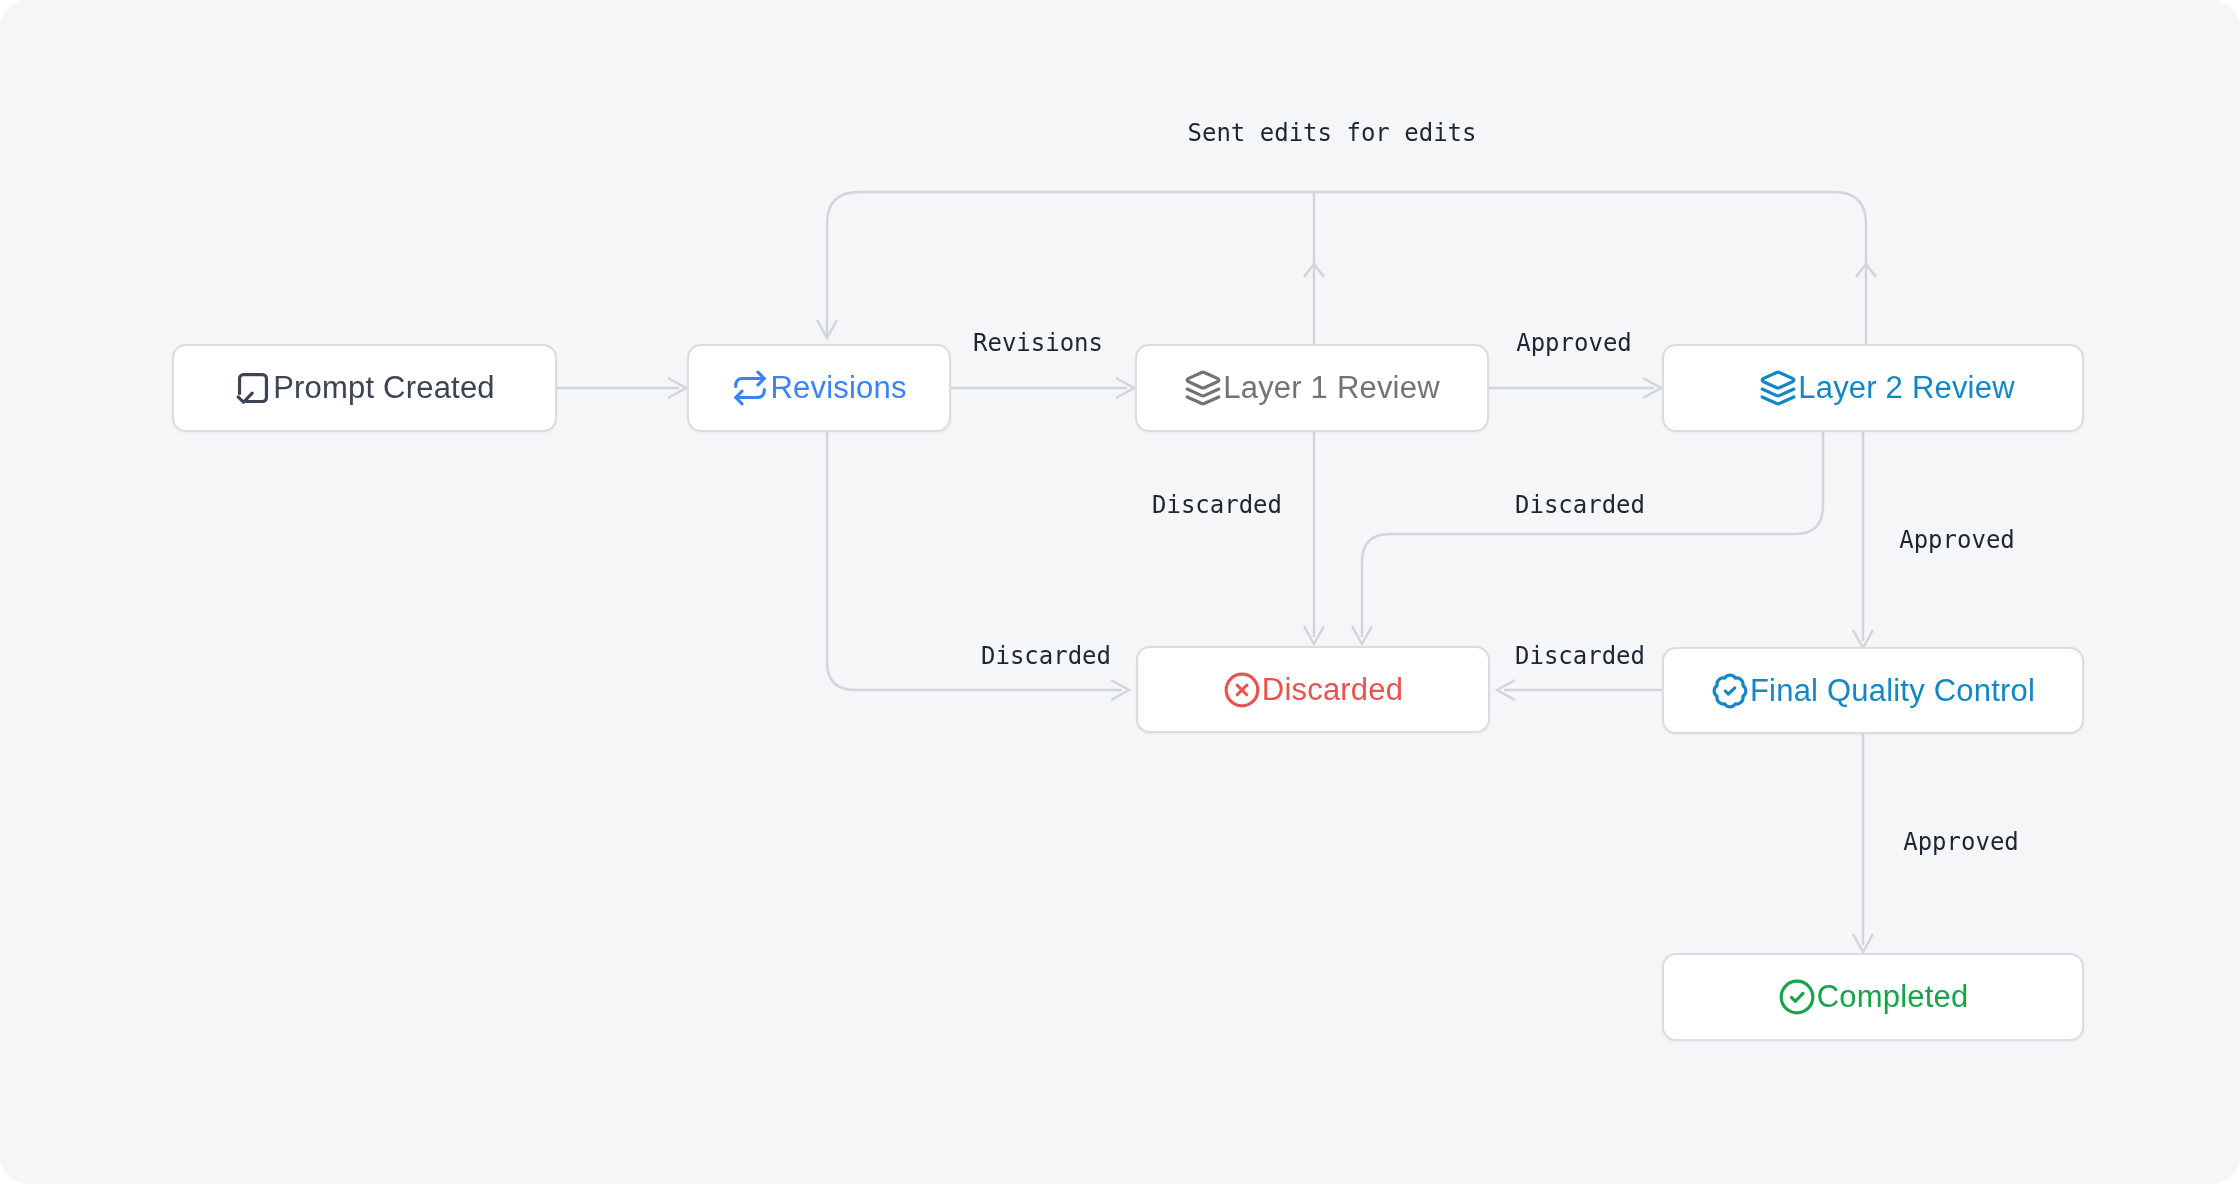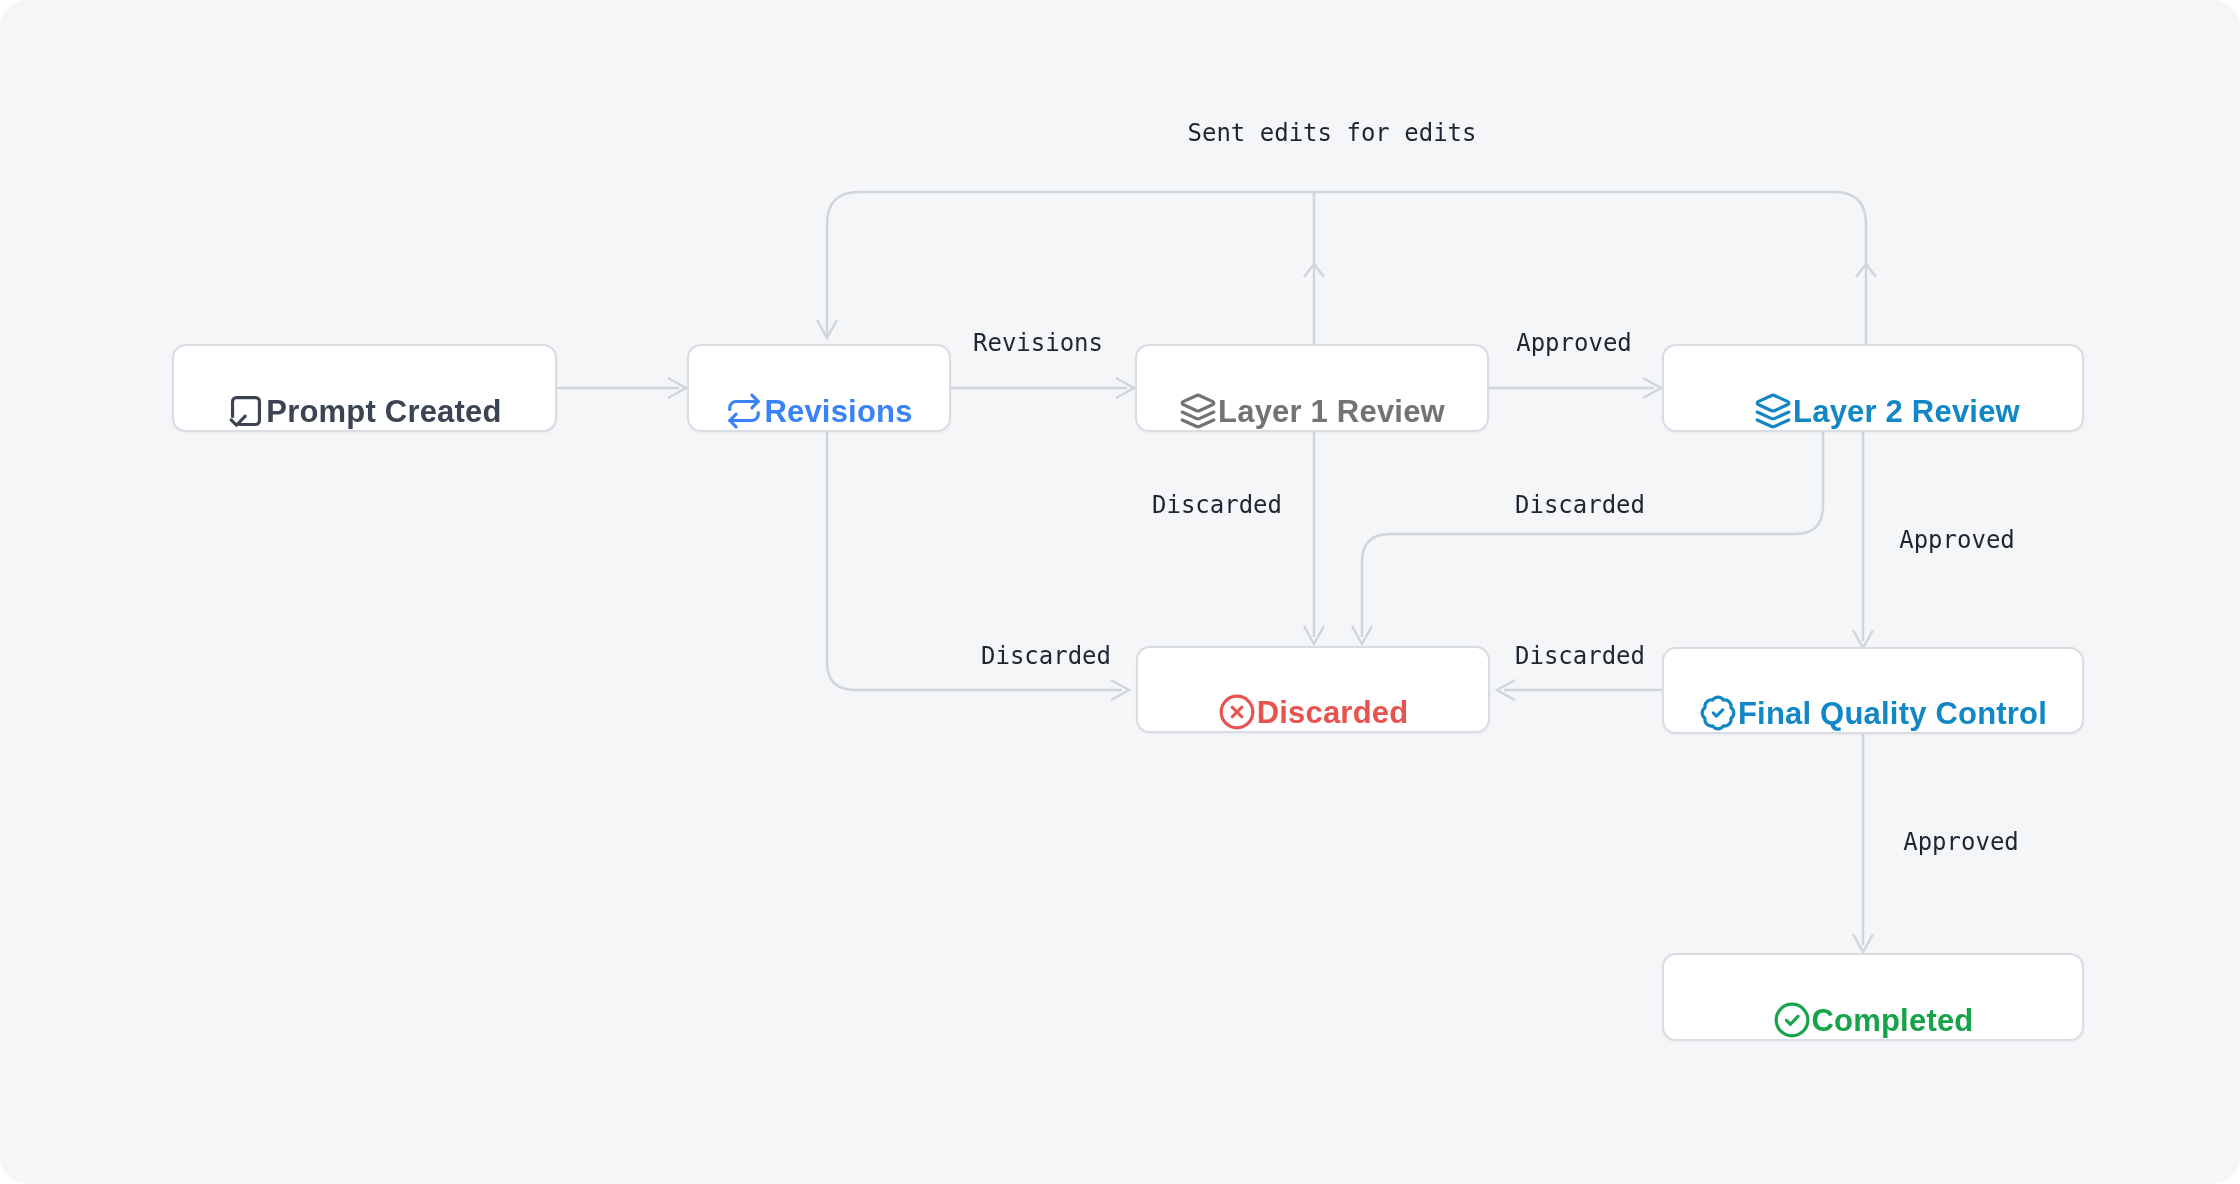--- a/index.html
+++ b/index.html
@@ -15,27 +15,27 @@
     position:relative;
     width:2240px;height:1184px;
     background:var(--canvas-bg);
     border-radius:28px;
     overflow:hidden;
   }
   .edges{position:absolute;left:0;top:0;width:2240px;height:1184px;}
   .edges path{stroke:var(--edge-color);stroke-width:2.5;fill:none;}
   .node{
     position:absolute;
-    display:flex;align-items:flex-end;justify-content:center;
+    display:flex;align-items:center;justify-content:center;
     gap:1px;
     background:#ffffff;
     border:2px solid var(--node-border);
     border-radius:14px;
     box-shadow:0 1px 3px rgba(16,24,40,0.05);
-    font-size:31px;font-weight:700;letter-spacing:0.2px;
+    font-size:31px;font-weight:400;letter-spacing:0.2px;
   }
   .node .icon{display:flex;align-items:center;justify-content:center;}
   .node .icon svg{width:38px;height:38px;stroke:currentColor;fill:none;stroke-width:2;stroke-linecap:round;stroke-linejoin:round;}
   .node .node-label{white-space:nowrap;}
   .edge-label{
     position:absolute;
     transform:translate(-50%,-50%);
     font-family:"DejaVu Sans Mono", monospace;
     font-size:24px;font-weight:500;
     color:var(--label-color);

